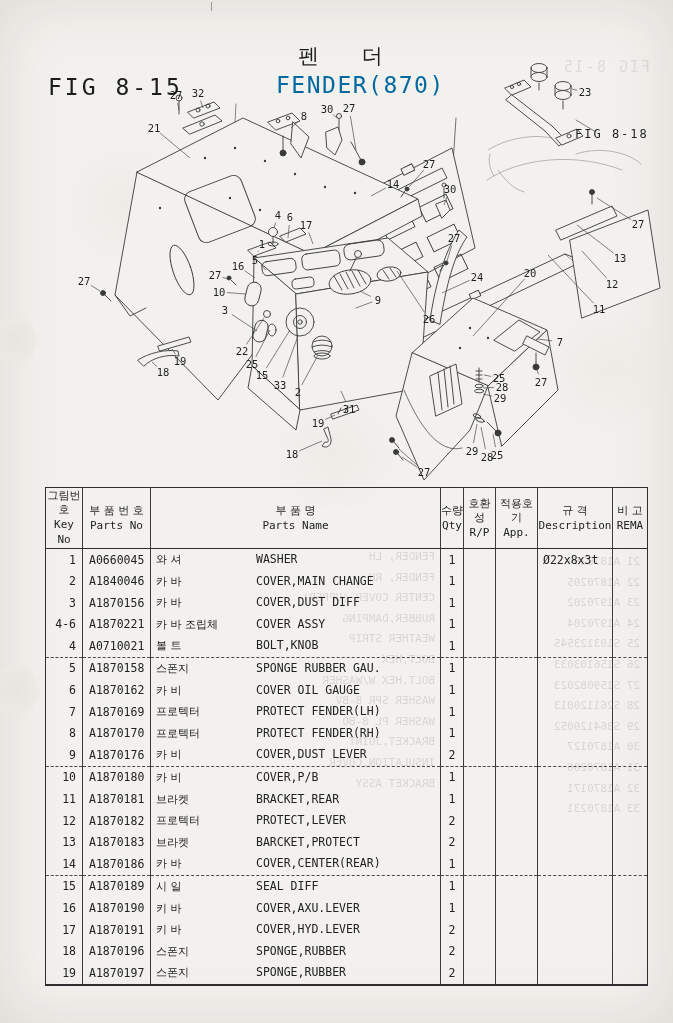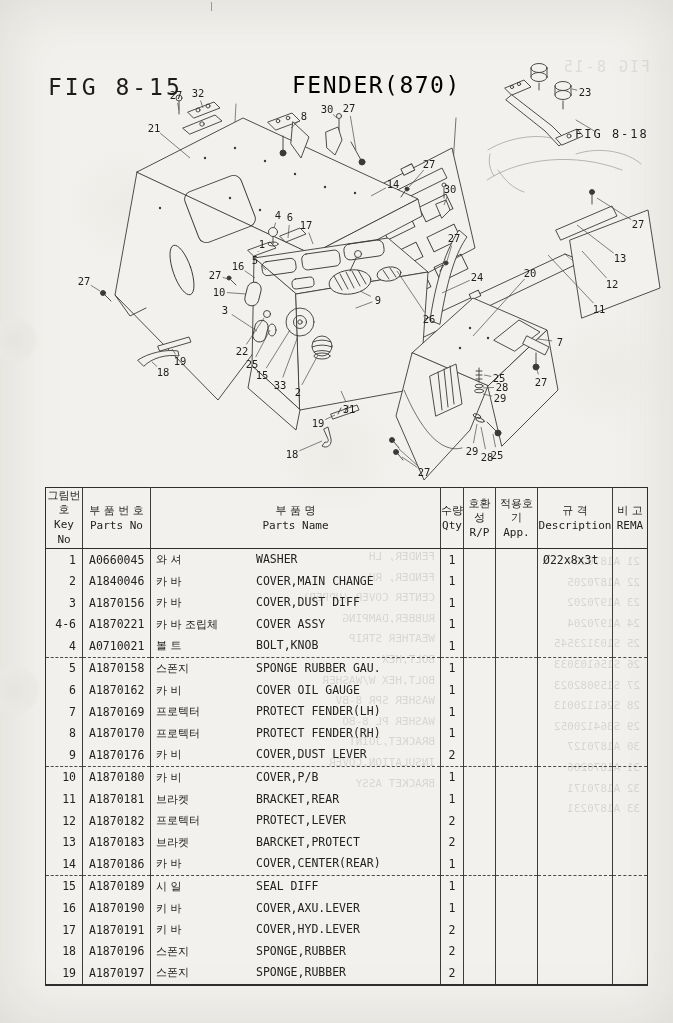--- a/index.html
+++ b/index.html
@@ -3,21 +3,21 @@
 <meta charset="utf-8">
 <style>
   html,body{margin:0;padding:0;background:#d8d7d3;}
   .page{position:relative;width:673px;height:1023px;background:#f2f1ed;overflow:hidden;
         font-family:"DejaVu Sans Mono",monospace;color:#222;
         box-shadow:inset 0 0 60px rgba(120,115,105,.18);}
   
   .fig-label{position:absolute;left:48px;top:74px;font-size:23px;letter-spacing:3px;color:#1c1c1c;}
   .title-kr{position:absolute;left:298px;top:42px;width:160px;font-size:21px;letter-spacing:18px;color:#1c1c1c;
             font-family:"DejaVu Sans","Liberation Sans",sans-serif;}
-  .title-en{position:absolute;left:292px;top:72px;font-size:23px;letter-spacing:1.5px;color:#000000;}
+  .title-en{position:absolute;left:276px;top:72px;font-size:23px;letter-spacing:1.5px;color:#0369a1;}
   
   .bleed-hole{position:absolute;border-radius:50%;background:radial-gradient(circle,#e5e4df 0%,#eae9e4 60%,rgba(234,233,228,0) 75%);opacity:.9;}
   .hole-1{left:-10px;top:316px;width:48px;height:48px;}
   .hole-2{left:-12px;top:664px;width:52px;height:52px;}
   .ghost-fig{position:absolute;left:540px;top:58px;width:110px;font-size:15px;letter-spacing:2px;
              color:rgba(70,70,80,.12);transform:scaleX(-1);filter:blur(.4px);}
   .ghost-col{position:absolute;font-size:11px;color:rgba(60,60,75,.15);filter:blur(.35px);}
   .ghost-col div{height:20.6px;line-height:20.6px;transform:scaleX(-1);white-space:nowrap;}
   .g-num{left:442px;top:552px;width:198px;}
   .g-name{left:190px;top:547px;width:245px;}
@@ -58,20 +58,21 @@
 
   <div class="tick"></div>
   <div class="bleed-hole hole-1"></div>
   <div class="bleed-hole hole-2"></div>
   <div class="smudge" style="left:60px;top:140px;width:130px;height:130px;"></div>
   <div class="smudge" style="left:540px;top:300px;width:140px;height:140px;"></div>
   <div class="smudge" style="left:260px;top:400px;width:150px;height:110px;"></div>
   <div class="ghost-fig">FIG 8-15</div>
 
   <div class="fig-label">FIG 8-15</div>
+  <div class="title-kr">펜 더</div>
   <div class="title-en">FENDER(870)</div>
 
   <svg id="diagram" width="673" height="424" viewBox="0 0 673 424">
     <g stroke="#3a3a3a" stroke-width="0.9" fill="none" stroke-linejoin="round" stroke-linecap="round">
 
       <g stroke="#8d8d88" stroke-width="0.6">
         <path d="M488,92 C510,78 545,74 562,84"></path>
         <path d="M487,122 C520,100 575,94 622,112"></path>
         <path d="M576,96 C600,88 628,94 641,106"></path>
         <path d="M498,112 C505,122 512,130 524,134"></path>

